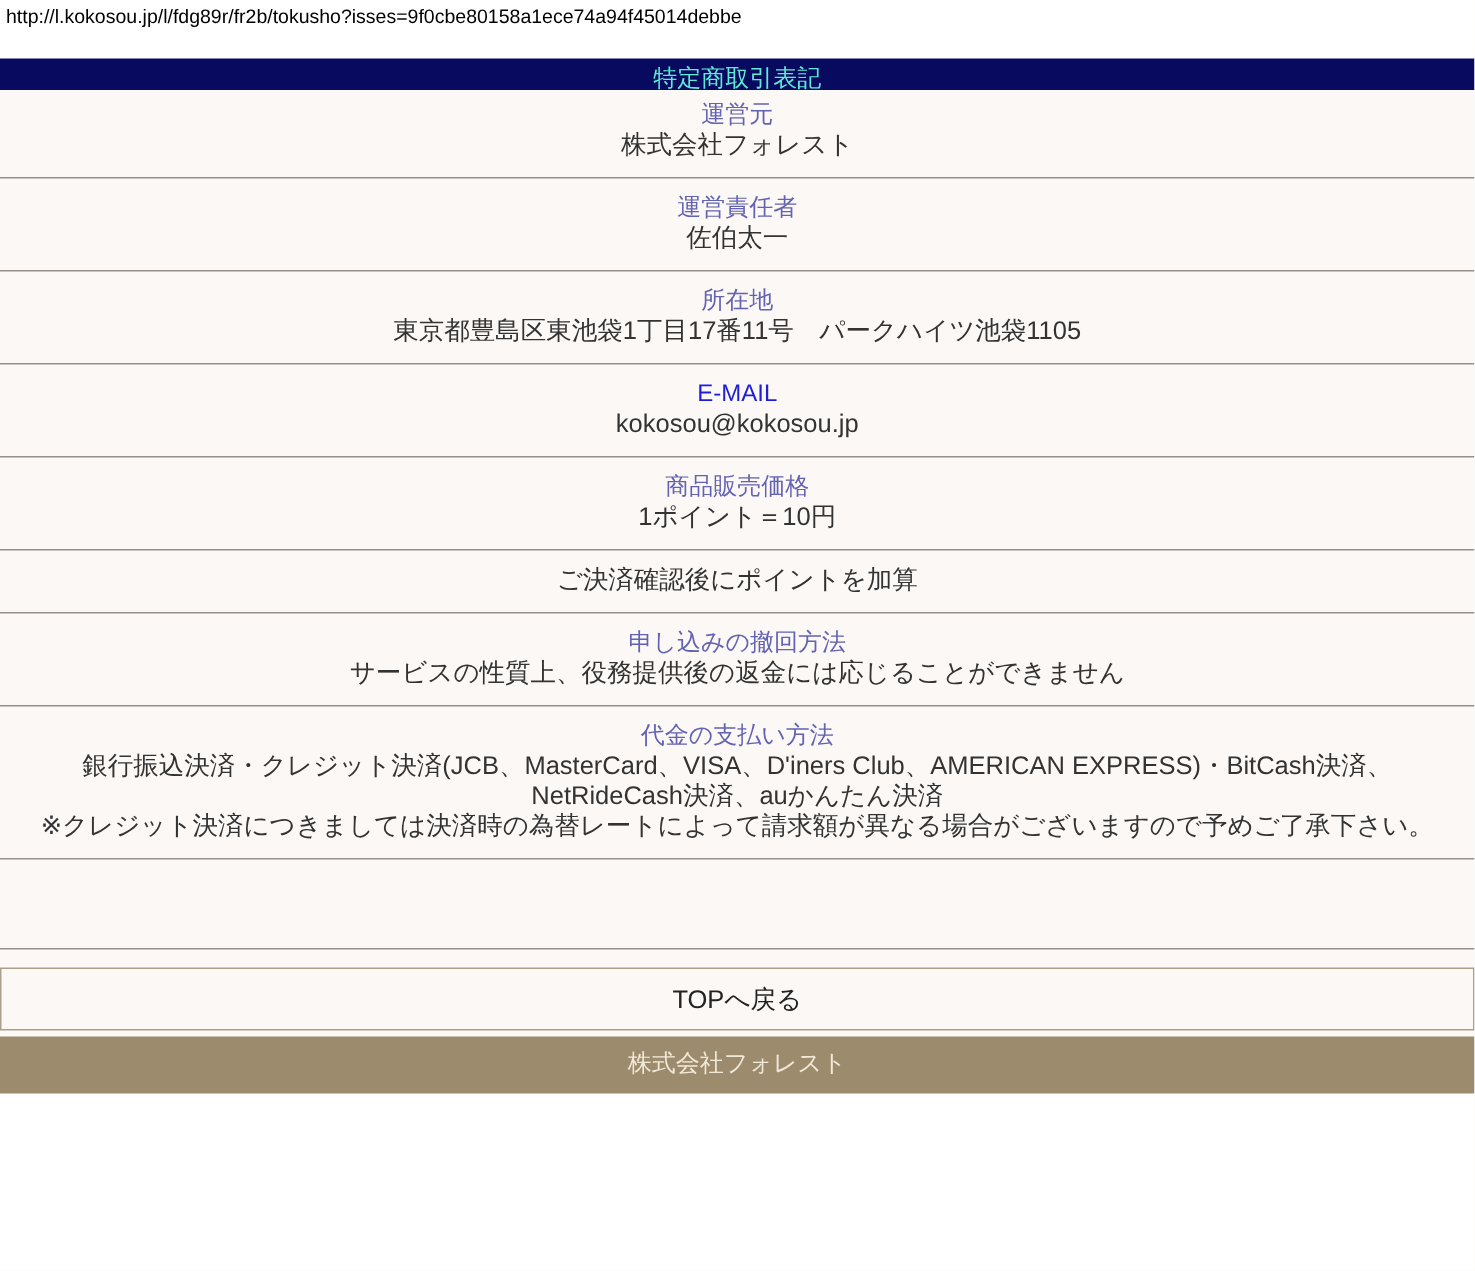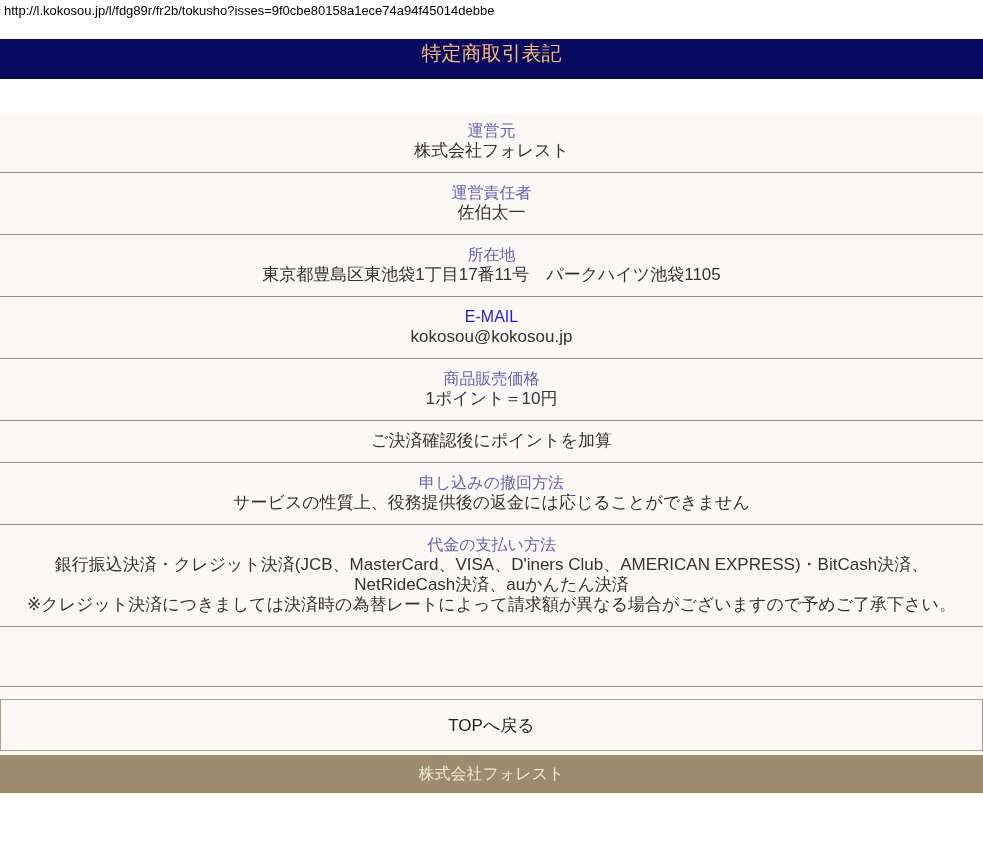--- a/index.html
+++ b/index.html
@@ -5,35 +5,35 @@
   html,body{margin:0;padding:0;}
   body{
     width:983px;height:847px;overflow:hidden;background:#ffffff;
     font-family:"Liberation Sans","DejaVu Sans",sans-serif;
   }
   .url-line{
     height:39px;box-sizing:border-box;padding:3px 0 0 4px;
     font-size:13px;color:#000;background:#ffffff;white-space:nowrap;
   }
   .title-bar{
-    height:40px;background:#080a60;color:#fdba74;
-    text-align:center;font-size:20px;line-height:28px;
+    height:21px;background:#080a60;color:#5eead4;
+    text-align:center;font-size:16px;line-height:28px;
   }
   .content{background:#fcf8f5;}
   .section{
     padding:10px 8px 11px;border-bottom:1px solid #97908a;text-align:center;
   }
-  .section.first{padding-top:7px;margin-top:35px;}
+  .section.first{padding-top:7px;}
   .sec-header{color:#6363b3;font-size:16px;line-height:20px;}
   .sec-header.accent{color:#1e1ed9;}
   .sec-line{color:#333333;font-size:17px;line-height:20px;}
   .section-empty{height:38px;}
   .spacer{height:12px;}
   .top-button{
-    display:block;width:100%;box-sizing:border-box;height:52px;
+    display:block;width:100%;box-sizing:border-box;height:42px;
     border:1px solid #ab9f89;background:#fbf8f5;color:#222222;
     font-size:17px;text-align:center;cursor:pointer;
     font-family:"Liberation Sans","DejaVu Sans",sans-serif;
   }
   .button-gap{height:4px;}
   .footer{
     height:38px;background:#9c8c6d;color:#f2e8d8;
     text-align:center;font-size:16px;line-height:38px;
   }
 </style>

